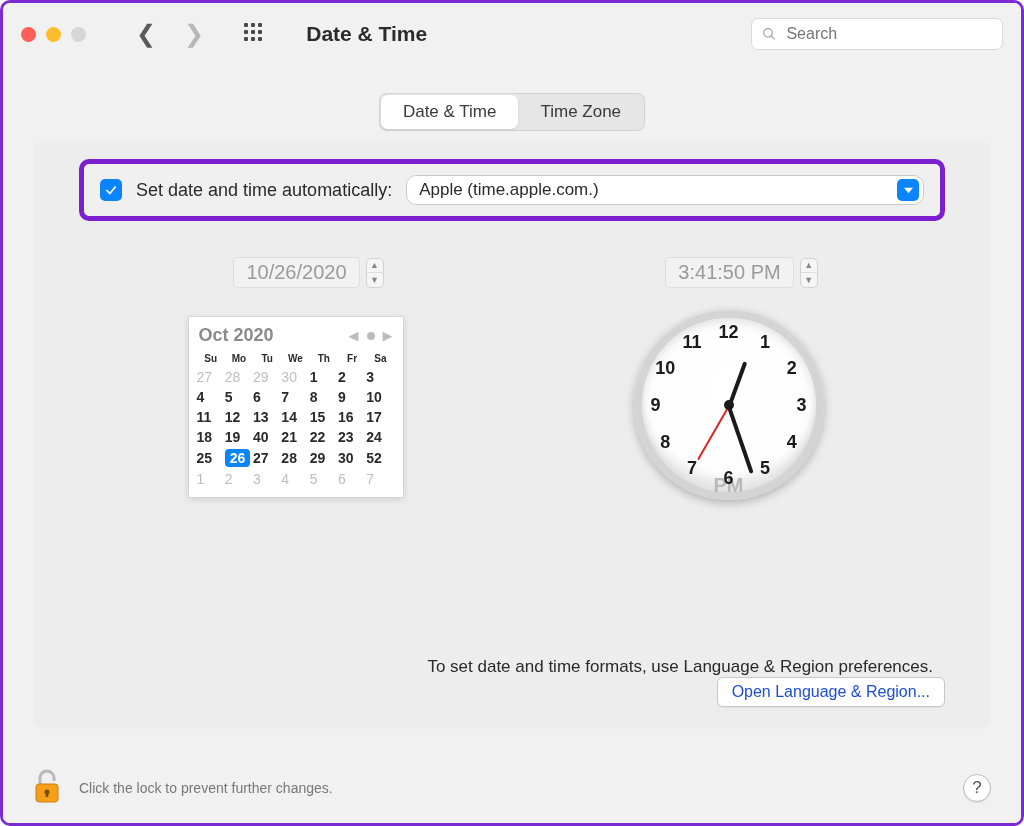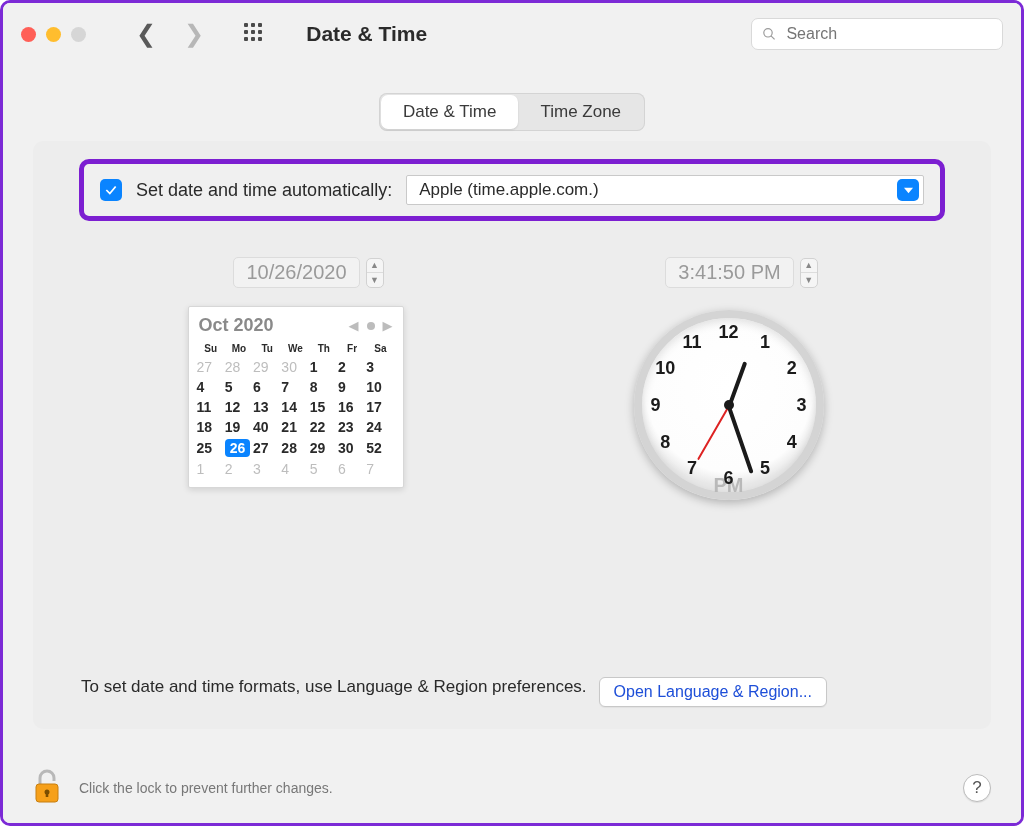--- a/index.html
+++ b/index.html
@@ -76,21 +76,21 @@
     display:flex; align-items:center; gap:14px;
     background:rgba(255,255,255,0.18);
   }
   .checkbox {
     width:22px; height:22px; border-radius:5px; background:#0a84ff;
     display:flex; align-items:center; justify-content:center;
   }
   .checkbox svg { width:14px; height:14px; stroke:#fff; stroke-width:3; fill:none; }
   .hl-label { font-size:18px; color:#2a2a2a; }
   .combo {
-    flex:1; height:30px; background:#fff; border:1px solid #c9c9c9; border-radius:2px;
+    flex:1; height:30px; background:#fff; border:1px solid #c9c9c9; border-radius:10px;
     display:flex; align-items:center; justify-content:space-between;
     padding:0 4px 0 12px; font-size:17px; color:#2a2a2a;
   }
   .combo .arrow {
     width:22px; height:22px; border-radius:5px; background:#0a84ff;
     display:flex; align-items:center; justify-content:center;
   }
   .combo .arrow svg { width:9px; height:9px; fill:#fff; }
   
   .dt-row { display:flex; margin-top:36px; }
@@ -104,21 +104,21 @@
     background:#f2f2f2;
   }
   .stepper {
     width:18px; height:30px; border:1px solid #d2d2d2; border-radius:5px;
     display:flex; flex-direction:column; background:#f5f5f5;
   }
   .stepper span { flex:1; display:flex; align-items:center; justify-content:center; font-size:9px; color:#888; }
   .stepper span:first-child { border-bottom:1px solid #dcdcdc; }
   
   .calendar {
-    margin-top:18px;
+    margin-top:28px;
     width:216px;
     background:#fff; border:1px solid #d7d7d7; border-radius:2px;
     box-shadow:0 2px 6px rgba(0,0,0,.12);
     padding:6px 8px 8px 8px;
   }
   .cal-head { display:flex; align-items:center; justify-content:space-between; padding:2px 2px 4px; }
   .cal-head .my { font-size:18px; font-weight:700; color:#8a8a8a; }
   .cal-nav { display:flex; gap:8px; align-items:center; color:#bcbcbc; font-size:13px; }
   .cal-nav .dot { width:8px; height:8px; border-radius:50%; background:#bcbcbc; display:inline-block; }
   .cal-grid { width:100%; border-collapse:collapse; table-layout:fixed; }
@@ -143,22 +143,22 @@
     position:absolute; left:50%; top:62%; transform:translateX(-50%);
     font-size:20px; font-weight:600; color:#b9b9b9;margin-top:48px;
   }
   .hand { position:absolute; left:50%; top:50%; transform-origin:0 50%; height:4px; background:#1a1a1a; border-radius:2px; }
   .hand.hour { width:48px; }
   .hand.minute { width:70px; height:4px; }
   .hand.second { width:62px; height:2px; background:#d22; }
   .pivot { position:absolute; left:50%; top:50%; width:10px; height:10px; background:#1a1a1a; border-radius:50%; transform:translate(-50%,-50%); }
   
   .content-bottom {
-    position:absolute; left:2px; right:0; bottom:22px;
-    display:flex; align-items:flex-start; padding:0 46px;
+    position:absolute; left:12px; right:0; bottom:22px;
+    display:flex; align-items:flex-end; padding:0 46px;flex-direction:column;
   }
   .content-bottom .txt { font-size:17px; color:#2a2a2a; margin-right:12px; }
   .btn {
     background:#fff; border:1px solid #c8c8c8; border-radius:6px;
     padding:5px 14px; font-size:16px; color:#1d4ed8; cursor:pointer;
     box-shadow:0 1px 1px rgba(0,0,0,.05);
   }
   
   .footer {
     height:70px; display:flex; align-items:center; padding:0 30px; gap:18px;

